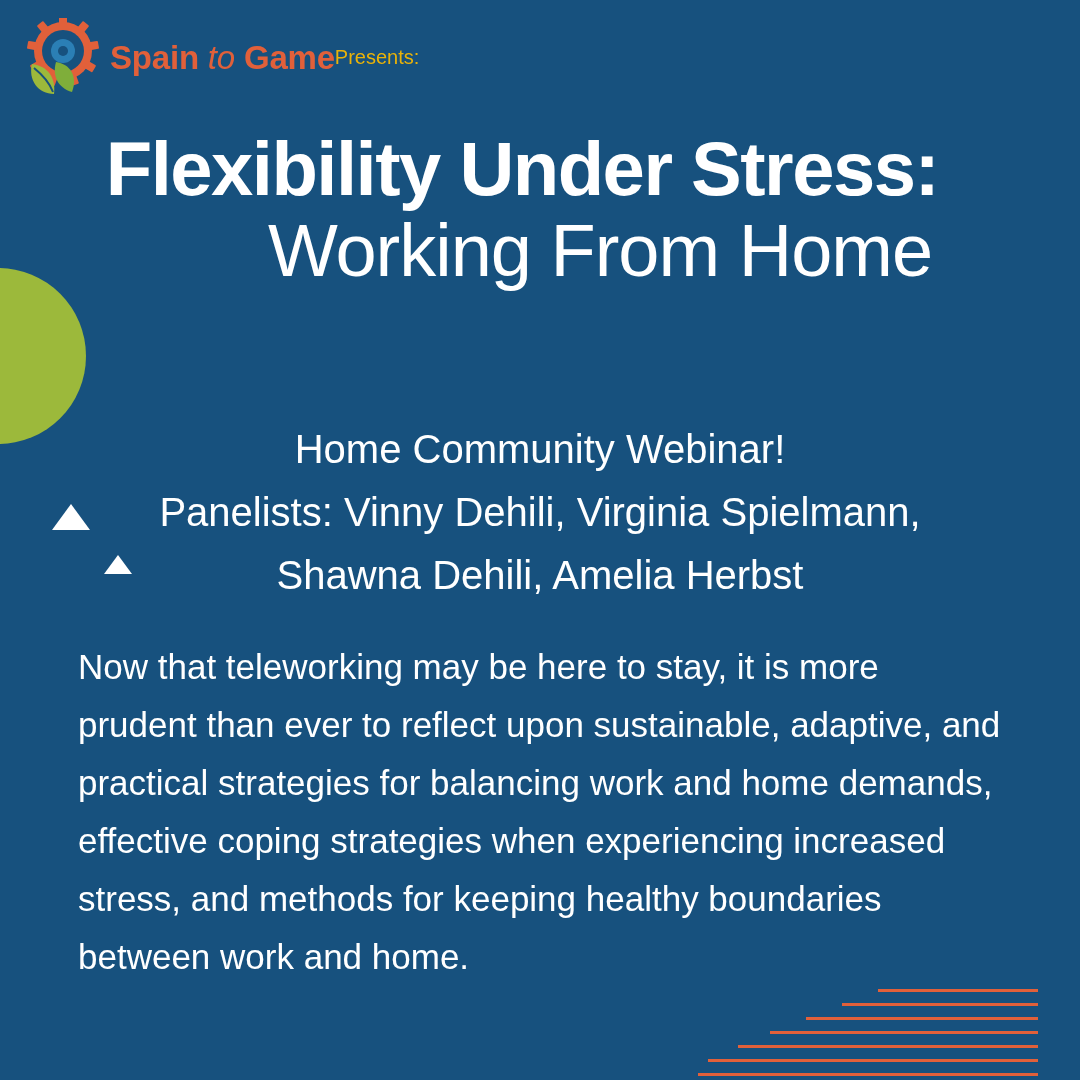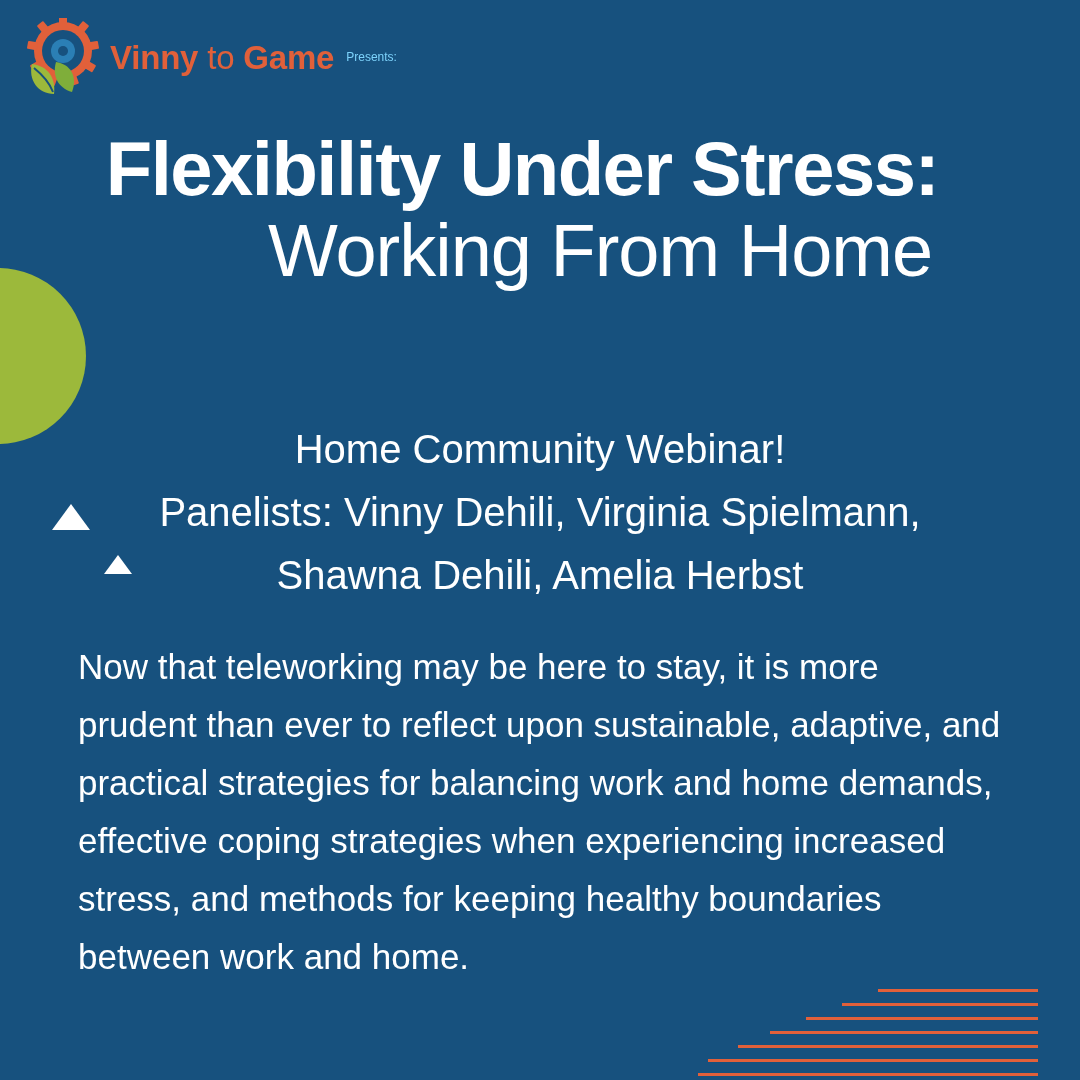--- a/index.html
+++ b/index.html
@@ -81,25 +81,25 @@
   .logo-brand {
     font-size: 33px;
     font-weight: 700;
     color: #e1603a;
     letter-spacing: -0.2px;
     margin-left: 6px;
     white-space: nowrap;
   }
   .logo-brand .to {
     font-weight: 400;
+    font-style: italic;
   }
   .presents {
-    color: #7dd3fc;
-    font-size: 12px;
-    margin-left: 12px;
+    color: #eab308;
+    font-size: 20px;
     padding-bottom: 2px;
     white-space: nowrap;
   }
 
   
   .title-block {
     position: absolute;
     left: 0;
     right: 0;
     top: 128px;
@@ -178,21 +178,21 @@
           <circle cx="0" cy="0" r="21" fill="#17517e"></circle>
           <circle cx="0" cy="0" r="12" fill="#2b7fb5"></circle>
           <circle cx="0" cy="0" r="5" fill="#17517e"></circle>
         </g>
         <path d="M10 46 C 6 62, 16 76, 32 76 C 34 60, 26 48, 10 46 Z" fill="#9cb93b"></path>
         <path d="M34 44 C 48 46, 56 58, 50 74 C 36 70, 30 58, 34 44 Z" fill="#7fae3a"></path>
         <path d="M12 50 C 22 58, 28 66, 31 74" stroke="#17517e" stroke-width="2" fill="none"></path>
       </svg>
     </div>
     <div class="logo-brand">
-      <span>Vinny</span><span class="to"> to </span><span>Game</span>
+      <span>Spain</span><span class="to"> to </span><span>Game</span>
     </div>
     <div class="presents">Presents:</div>
   </div>
 
   <div class="title-block">
     <div class="title-line1">Flexibility Under Stress:</div>
     <div class="title-line2">Working From Home</div>
   </div>
 
   <div class="subtitle">

